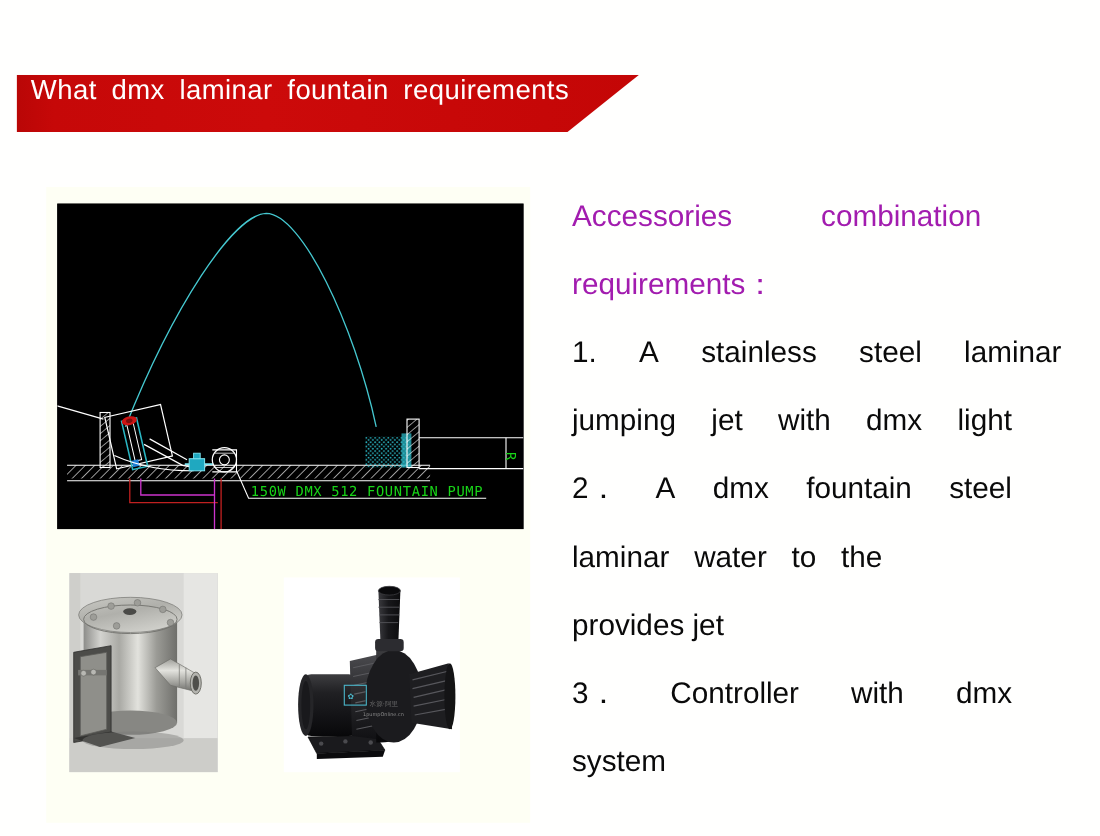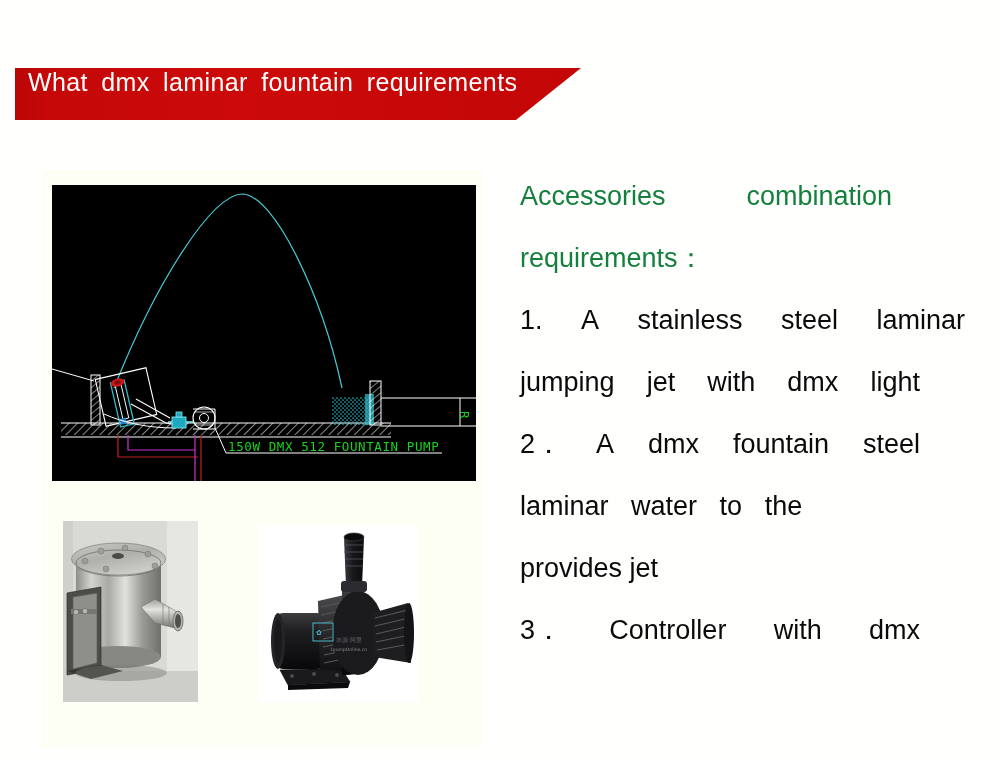--- a/index.html
+++ b/index.html
@@ -100,21 +100,21 @@
     top: 165px;
     width: 462px;
   }
   .txt-line {
     font-family: "Liberation Sans", sans-serif;
     font-size: 27px;
     line-height: 62px;
     color: #0a0a0a;
     white-space: nowrap;
   }
-  .txt-line.heading { color: #15803d; }
+  .txt-line.heading { color: #a21caf; }
   .txt-line.justify {
     display: flex;
     justify-content: space-between;
     width: 445px;
   }
   .txt-line.justify-narrow {
     display: flex;
     justify-content: space-between;
     width: 400px;
   }
@@ -381,16 +381,17 @@
       <span class="word">the</span>
     </div>
     <div class="txt-line">provides  jet</div>
 
     <div class="txt-line justify-narrow">
       <span class="word">3．</span>
       <span class="word">Controller</span>
       <span class="word">with</span>
       <span class="word">dmx</span>
     </div>
+    <div class="txt-line">system</div>
 
   </div>
 
 </div>
 
 </body></html>

